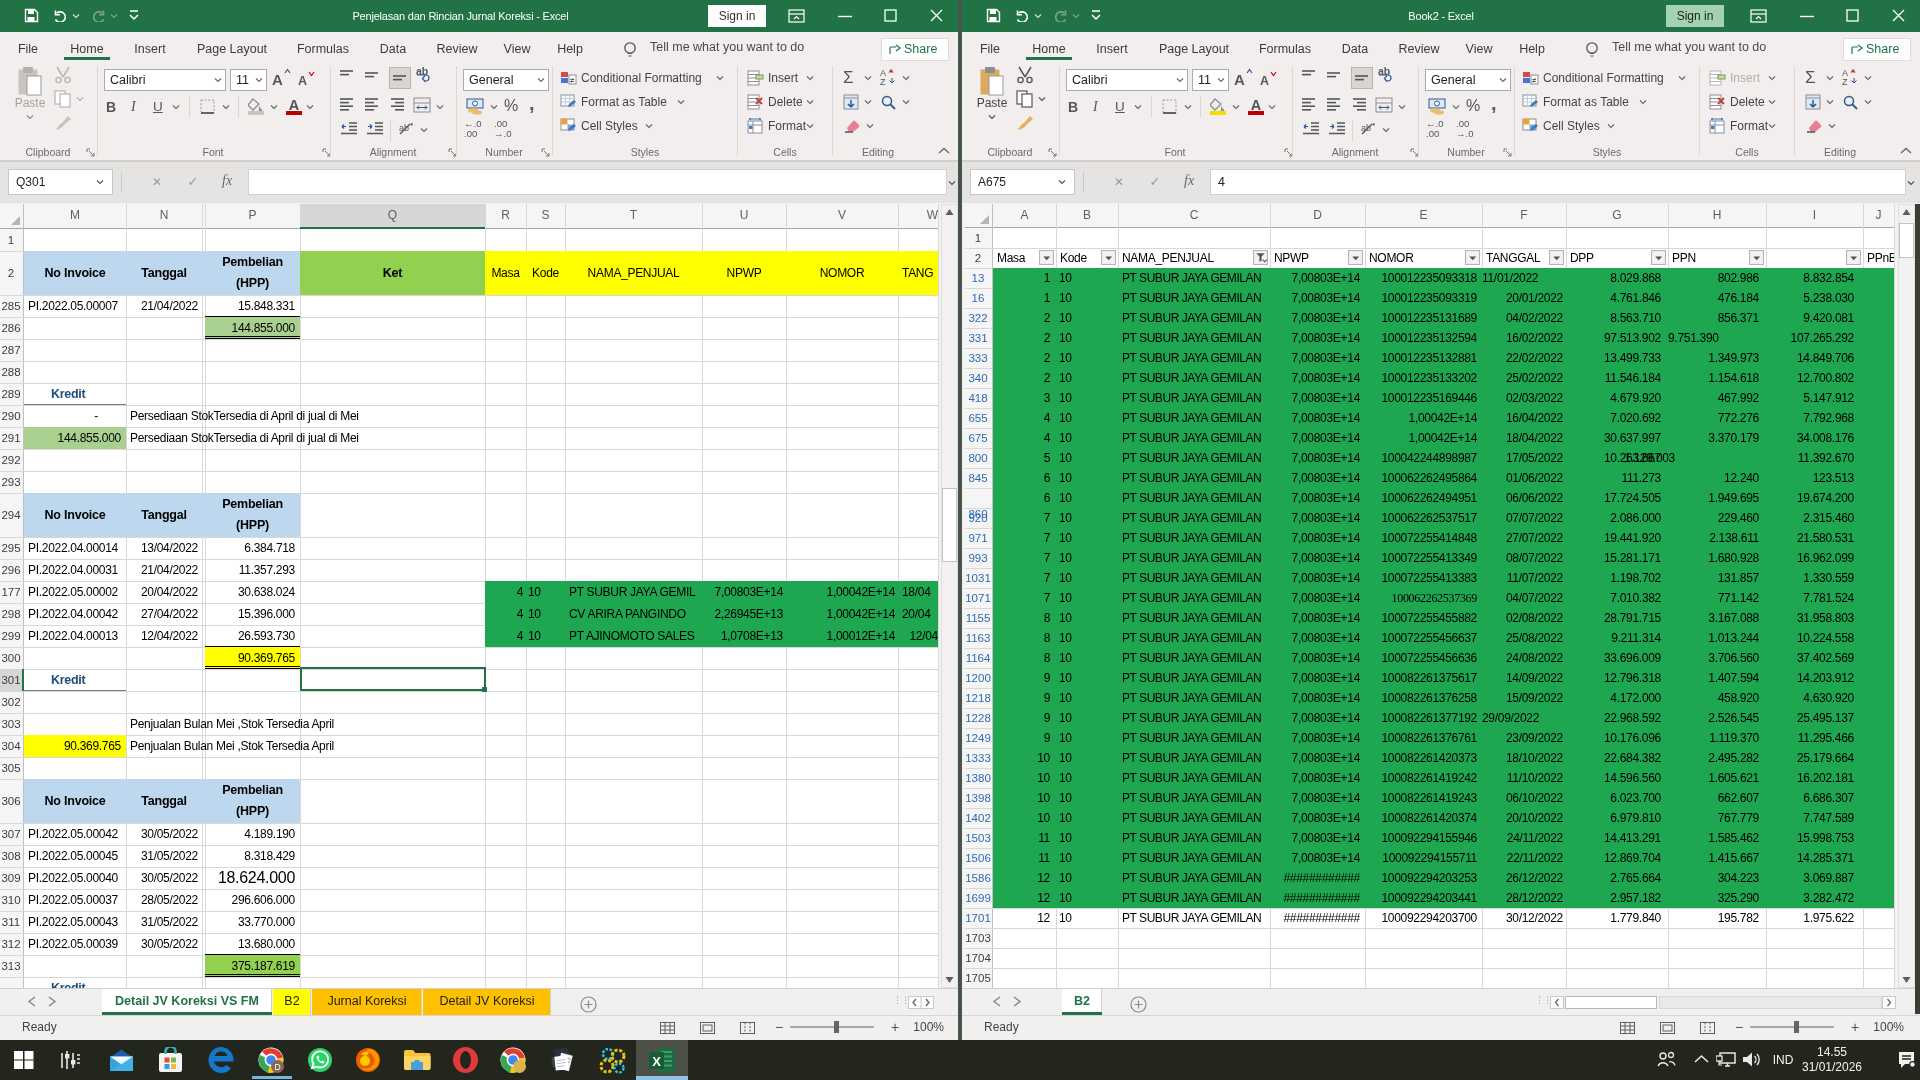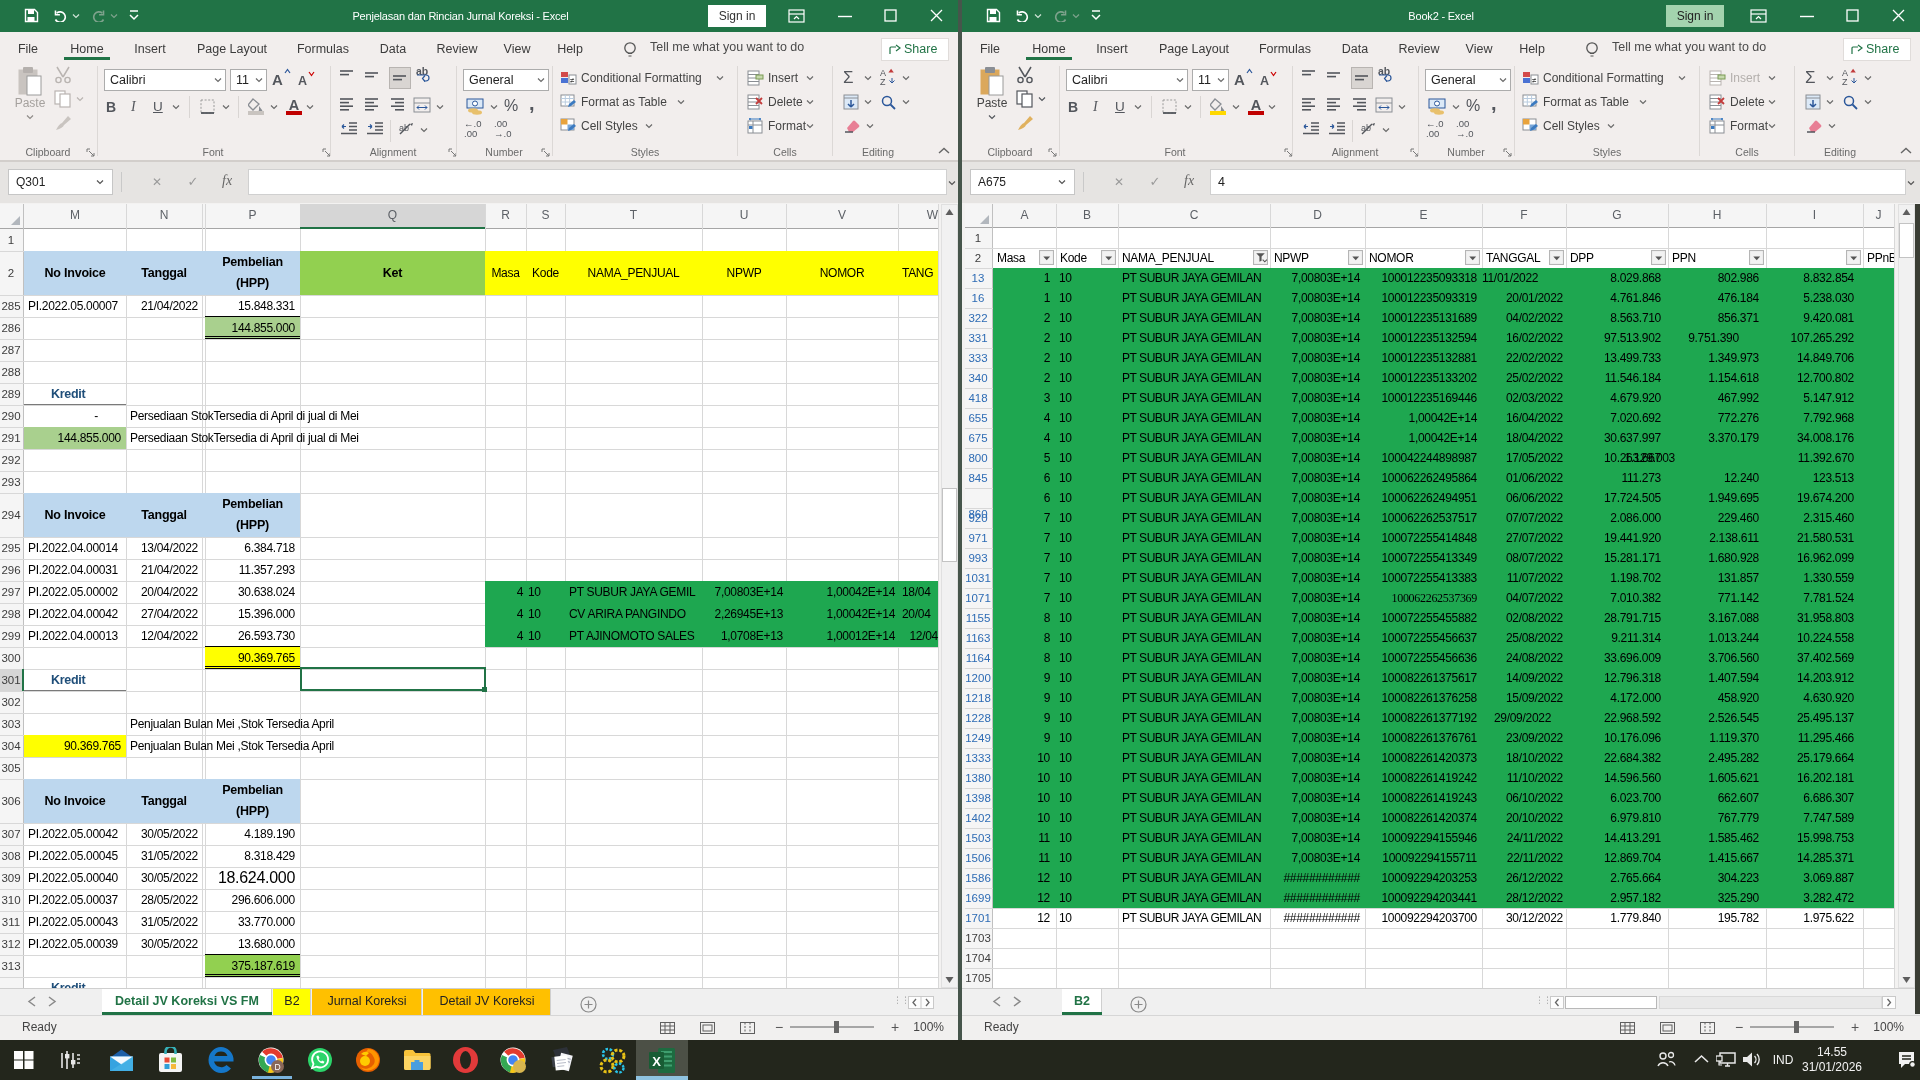--- a/index.html
+++ b/index.html
@@ -412,21 +412,21 @@
 <div class="a" style="left:0px;top:449px;width:22px;height:22px;line-height:22px;text-align:center;font-size:11.5px;color:#3c3c3c">292</div>
 <div class="a" style="left:0px;top:471px;width:938px;height:1px;background:#d8d8d8"></div>
 <div class="a" style="left:0px;top:471px;width:22px;height:22px;line-height:22px;text-align:center;font-size:11.5px;color:#3c3c3c">293</div>
 <div class="a" style="left:0px;top:493px;width:938px;height:1px;background:#d8d8d8"></div>
 <div class="a" style="left:0px;top:493px;width:22px;height:44px;line-height:44px;text-align:center;font-size:11.5px;color:#3c3c3c">294</div>
 <div class="a" style="left:0px;top:537px;width:938px;height:1px;background:#d8d8d8"></div>
 <div class="a" style="left:0px;top:537px;width:22px;height:22px;line-height:22px;text-align:center;font-size:11.5px;color:#3c3c3c">295</div>
 <div class="a" style="left:0px;top:559px;width:938px;height:1px;background:#d8d8d8"></div>
 <div class="a" style="left:0px;top:559px;width:22px;height:22px;line-height:22px;text-align:center;font-size:11.5px;color:#3c3c3c">296</div>
 <div class="a" style="left:0px;top:581px;width:938px;height:1px;background:#d8d8d8"></div>
-<div class="a" style="left:0px;top:581px;width:22px;height:22px;line-height:22px;text-align:center;font-size:11.5px;color:#3c3c3c">297</div>
+<div class="a" style="left:0px;top:581px;width:22px;height:22px;line-height:22px;text-align:center;font-size:11.5px;color:#3c3c3c">177</div>
 <div class="a" style="left:0px;top:603px;width:938px;height:1px;background:#d8d8d8"></div>
 <div class="a" style="left:0px;top:603px;width:22px;height:22px;line-height:22px;text-align:center;font-size:11.5px;color:#3c3c3c">298</div>
 <div class="a" style="left:0px;top:625px;width:938px;height:1px;background:#d8d8d8"></div>
 <div class="a" style="left:0px;top:625px;width:22px;height:22px;line-height:22px;text-align:center;font-size:11.5px;color:#3c3c3c">299</div>
 <div class="a" style="left:0px;top:647px;width:938px;height:1px;background:#d8d8d8"></div>
 <div class="a" style="left:0px;top:647px;width:22px;height:22px;line-height:22px;text-align:center;font-size:11.5px;color:#3c3c3c">300</div>
 <div class="a" style="left:0px;top:669px;width:938px;height:1px;background:#d8d8d8"></div>
 <div class="a" style="left:0px;top:669px;width:24px;height:22px;background:#d6d6d6"></div>
 <div class="a" style="left:22px;top:669px;width:2px;height:22px;background:#217346"></div>
 <div class="a" style="left:0px;top:669px;width:22px;height:22px;line-height:22px;text-align:center;font-size:11.5px;color:#3c3c3c">301</div>
@@ -1115,21 +1115,21 @@
 <div class="a cell" style="left:1566px;top:308px;width:102px;height:20px;line-height:20px;text-align:right;padding-right:5px;font-size:12px;letter-spacing:-0.3px;padding-right:7px">8.563.710</div>
 <div class="a cell" style="left:1668px;top:308px;width:98px;height:20px;line-height:20px;text-align:right;padding-right:5px;font-size:12px;letter-spacing:-0.3px;padding-right:7px">856.371</div>
 <div class="a cell" style="left:1766px;top:308px;width:97px;height:20px;line-height:20px;text-align:right;padding-right:5px;font-size:12px;letter-spacing:-0.3px;padding-right:9px">9.420.081</div>
 <div class="a cell" style="left:993px;top:328px;width:63px;height:20px;line-height:20px;text-align:right;padding-right:5px;font-size:12px;letter-spacing:-0.3px;padding-right:6px">2</div>
 <div class="a cell" style="left:1056px;top:328px;width:62px;height:20px;line-height:20px;text-align:left;padding-left:4px;font-size:12px;letter-spacing:-0.3px;padding-left:3px">10</div>
 <div class="a cell" style="left:1118px;top:328px;width:152px;height:20px;line-height:20px;text-align:left;padding-left:4px;font-size:12px;letter-spacing:-0.3px;letter-spacing:-0.45px">PT SUBUR JAYA GEMILAN</div>
 <div class="a cell" style="left:1270px;top:328px;width:95px;height:20px;line-height:20px;text-align:right;padding-right:5px;font-size:12px;letter-spacing:-0.3px;">7,00803E+14</div>
 <div class="a cell" style="left:1365px;top:328px;width:117px;height:20px;line-height:20px;text-align:right;padding-right:5px;font-size:12px;letter-spacing:-0.3px;">100012235132594</div>
 <div class="a cell" style="left:1482px;top:328px;width:84px;height:20px;line-height:20px;text-align:right;padding-right:5px;font-size:12px;letter-spacing:-0.3px;padding-right:3px">16/02/2022</div>
 <div class="a cell" style="left:1566px;top:328px;width:102px;height:20px;line-height:20px;text-align:right;padding-right:5px;font-size:12px;letter-spacing:-0.3px;padding-right:7px">97.513.902</div>
-<div class="a cell" style="left:1668px;top:328px;width:98px;height:20px;line-height:20px;text-align:center;padding-right:5px;font-size:12px;letter-spacing:-0.3px;padding-right:7px">9.751.390</div>
+<div class="a cell" style="left:1668px;top:328px;width:98px;height:20px;line-height:20px;text-align:left;padding-right:5px;font-size:12px;letter-spacing:-0.3px;padding-right:7px">9.751.390</div>
 <div class="a cell" style="left:1766px;top:328px;width:97px;height:20px;line-height:20px;text-align:right;padding-right:5px;font-size:12px;letter-spacing:-0.3px;padding-right:9px">107.265.292</div>
 <div class="a cell" style="left:993px;top:348px;width:63px;height:20px;line-height:20px;text-align:right;padding-right:5px;font-size:12px;letter-spacing:-0.3px;padding-right:6px">2</div>
 <div class="a cell" style="left:1056px;top:348px;width:62px;height:20px;line-height:20px;text-align:left;padding-left:4px;font-size:12px;letter-spacing:-0.3px;padding-left:3px">10</div>
 <div class="a cell" style="left:1118px;top:348px;width:152px;height:20px;line-height:20px;text-align:left;padding-left:4px;font-size:12px;letter-spacing:-0.3px;letter-spacing:-0.45px">PT SUBUR JAYA GEMILAN</div>
 <div class="a cell" style="left:1270px;top:348px;width:95px;height:20px;line-height:20px;text-align:right;padding-right:5px;font-size:12px;letter-spacing:-0.3px;">7,00803E+14</div>
 <div class="a cell" style="left:1365px;top:348px;width:117px;height:20px;line-height:20px;text-align:right;padding-right:5px;font-size:12px;letter-spacing:-0.3px;">100012235132881</div>
 <div class="a cell" style="left:1482px;top:348px;width:84px;height:20px;line-height:20px;text-align:right;padding-right:5px;font-size:12px;letter-spacing:-0.3px;padding-right:3px">22/02/2022</div>
 <div class="a cell" style="left:1566px;top:348px;width:102px;height:20px;line-height:20px;text-align:right;padding-right:5px;font-size:12px;letter-spacing:-0.3px;padding-right:7px">13.499.733</div>
 <div class="a cell" style="left:1668px;top:348px;width:98px;height:20px;line-height:20px;text-align:right;padding-right:5px;font-size:12px;letter-spacing:-0.3px;padding-right:7px">1.349.973</div>
 <div class="a cell" style="left:1766px;top:348px;width:97px;height:20px;line-height:20px;text-align:right;padding-right:5px;font-size:12px;letter-spacing:-0.3px;padding-right:9px">14.849.706</div>
@@ -1284,21 +1284,21 @@
 <div class="a cell" style="left:1365px;top:688px;width:117px;height:20px;line-height:20px;text-align:right;padding-right:5px;font-size:12px;letter-spacing:-0.3px;">100082261376258</div>
 <div class="a cell" style="left:1482px;top:688px;width:84px;height:20px;line-height:20px;text-align:right;padding-right:5px;font-size:12px;letter-spacing:-0.3px;padding-right:3px">15/09/2022</div>
 <div class="a cell" style="left:1566px;top:688px;width:102px;height:20px;line-height:20px;text-align:right;padding-right:5px;font-size:12px;letter-spacing:-0.3px;padding-right:7px">4.172.000</div>
 <div class="a cell" style="left:1668px;top:688px;width:98px;height:20px;line-height:20px;text-align:right;padding-right:5px;font-size:12px;letter-spacing:-0.3px;padding-right:7px">458.920</div>
 <div class="a cell" style="left:1766px;top:688px;width:97px;height:20px;line-height:20px;text-align:right;padding-right:5px;font-size:12px;letter-spacing:-0.3px;padding-right:9px">4.630.920</div>
 <div class="a cell" style="left:993px;top:708px;width:63px;height:20px;line-height:20px;text-align:right;padding-right:5px;font-size:12px;letter-spacing:-0.3px;padding-right:6px">9</div>
 <div class="a cell" style="left:1056px;top:708px;width:62px;height:20px;line-height:20px;text-align:left;padding-left:4px;font-size:12px;letter-spacing:-0.3px;padding-left:3px">10</div>
 <div class="a cell" style="left:1118px;top:708px;width:152px;height:20px;line-height:20px;text-align:left;padding-left:4px;font-size:12px;letter-spacing:-0.3px;letter-spacing:-0.45px">PT SUBUR JAYA GEMILAN</div>
 <div class="a cell" style="left:1270px;top:708px;width:95px;height:20px;line-height:20px;text-align:right;padding-right:5px;font-size:12px;letter-spacing:-0.3px;">7,00803E+14</div>
 <div class="a cell" style="left:1365px;top:708px;width:117px;height:20px;line-height:20px;text-align:right;padding-right:5px;font-size:12px;letter-spacing:-0.3px;">100082261377192</div>
-<div class="a cell" style="left:1482px;top:708px;width:84px;height:20px;line-height:20px;text-align:center;padding-right:5px;font-size:12px;letter-spacing:-0.3px;padding-right:3px">29/09/2022</div>
+<div class="a cell" style="left:1482px;top:708px;width:84px;height:20px;line-height:20px;text-align:left;padding-right:5px;font-size:12px;letter-spacing:-0.3px;padding-right:3px">29/09/2022</div>
 <div class="a cell" style="left:1566px;top:708px;width:102px;height:20px;line-height:20px;text-align:right;padding-right:5px;font-size:12px;letter-spacing:-0.3px;padding-right:7px">22.968.592</div>
 <div class="a cell" style="left:1668px;top:708px;width:98px;height:20px;line-height:20px;text-align:right;padding-right:5px;font-size:12px;letter-spacing:-0.3px;padding-right:7px">2.526.545</div>
 <div class="a cell" style="left:1766px;top:708px;width:97px;height:20px;line-height:20px;text-align:right;padding-right:5px;font-size:12px;letter-spacing:-0.3px;padding-right:9px">25.495.137</div>
 <div class="a cell" style="left:993px;top:728px;width:63px;height:20px;line-height:20px;text-align:right;padding-right:5px;font-size:12px;letter-spacing:-0.3px;padding-right:6px">9</div>
 <div class="a cell" style="left:1056px;top:728px;width:62px;height:20px;line-height:20px;text-align:left;padding-left:4px;font-size:12px;letter-spacing:-0.3px;padding-left:3px">10</div>
 <div class="a cell" style="left:1118px;top:728px;width:152px;height:20px;line-height:20px;text-align:left;padding-left:4px;font-size:12px;letter-spacing:-0.3px;letter-spacing:-0.45px">PT SUBUR JAYA GEMILAN</div>
 <div class="a cell" style="left:1270px;top:728px;width:95px;height:20px;line-height:20px;text-align:right;padding-right:5px;font-size:12px;letter-spacing:-0.3px;">7,00803E+14</div>
 <div class="a cell" style="left:1365px;top:728px;width:117px;height:20px;line-height:20px;text-align:right;padding-right:5px;font-size:12px;letter-spacing:-0.3px;">100082261376761</div>
 <div class="a cell" style="left:1482px;top:728px;width:84px;height:20px;line-height:20px;text-align:right;padding-right:5px;font-size:12px;letter-spacing:-0.3px;padding-right:3px">23/09/2022</div>
 <div class="a cell" style="left:1566px;top:728px;width:102px;height:20px;line-height:20px;text-align:right;padding-right:5px;font-size:12px;letter-spacing:-0.3px;padding-right:7px">10.176.096</div>

